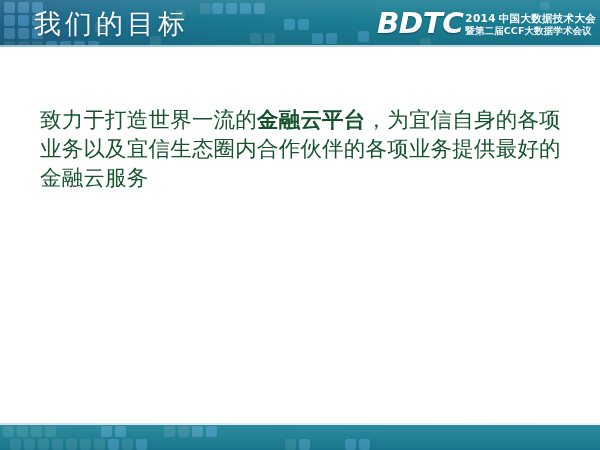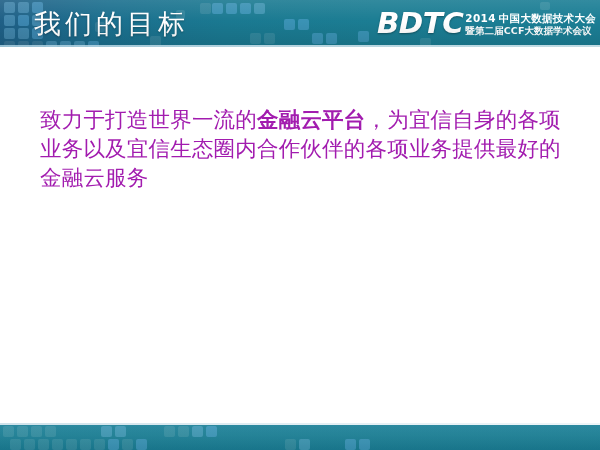--- a/index.html
+++ b/index.html
@@ -128,21 +128,21 @@
   .body-area {
     position: absolute;
     left: 40px;
     top: 84px;
     width: 530px;
   }
   .body-text {
     font-family: Liberation Serif, serif;
     font-size: 21.5px;
     line-height: 29px;
-    color: #a21caf;
+    color: #14532d;
     text-align: left;
     letter-spacing: .2px;
   }
   .body-text b {
     font-weight: bold;
   }
 
   
   .footer-bar {
     position: absolute;

